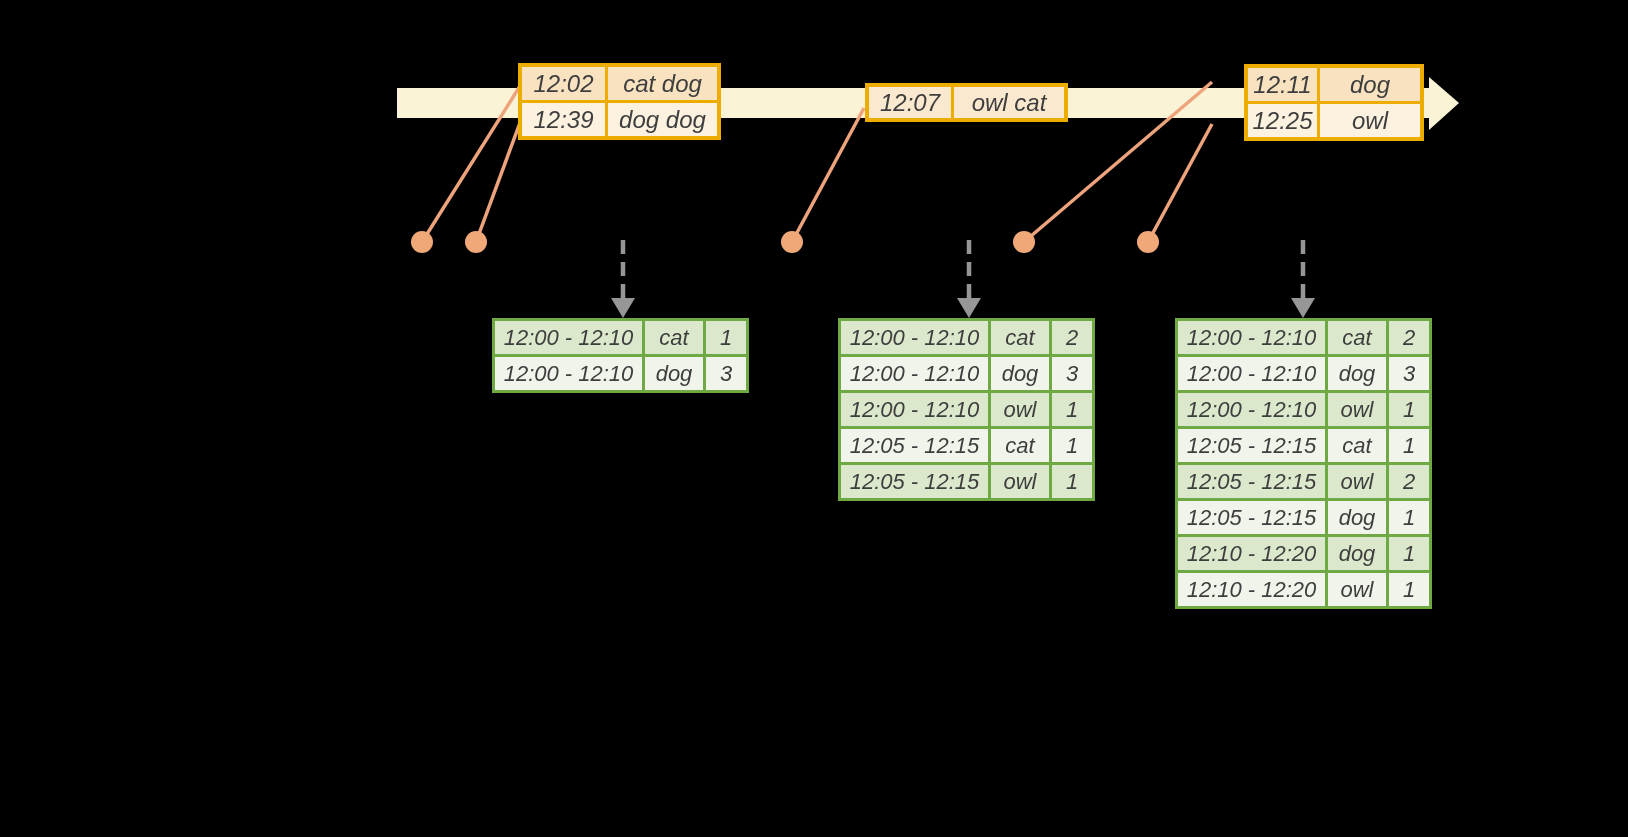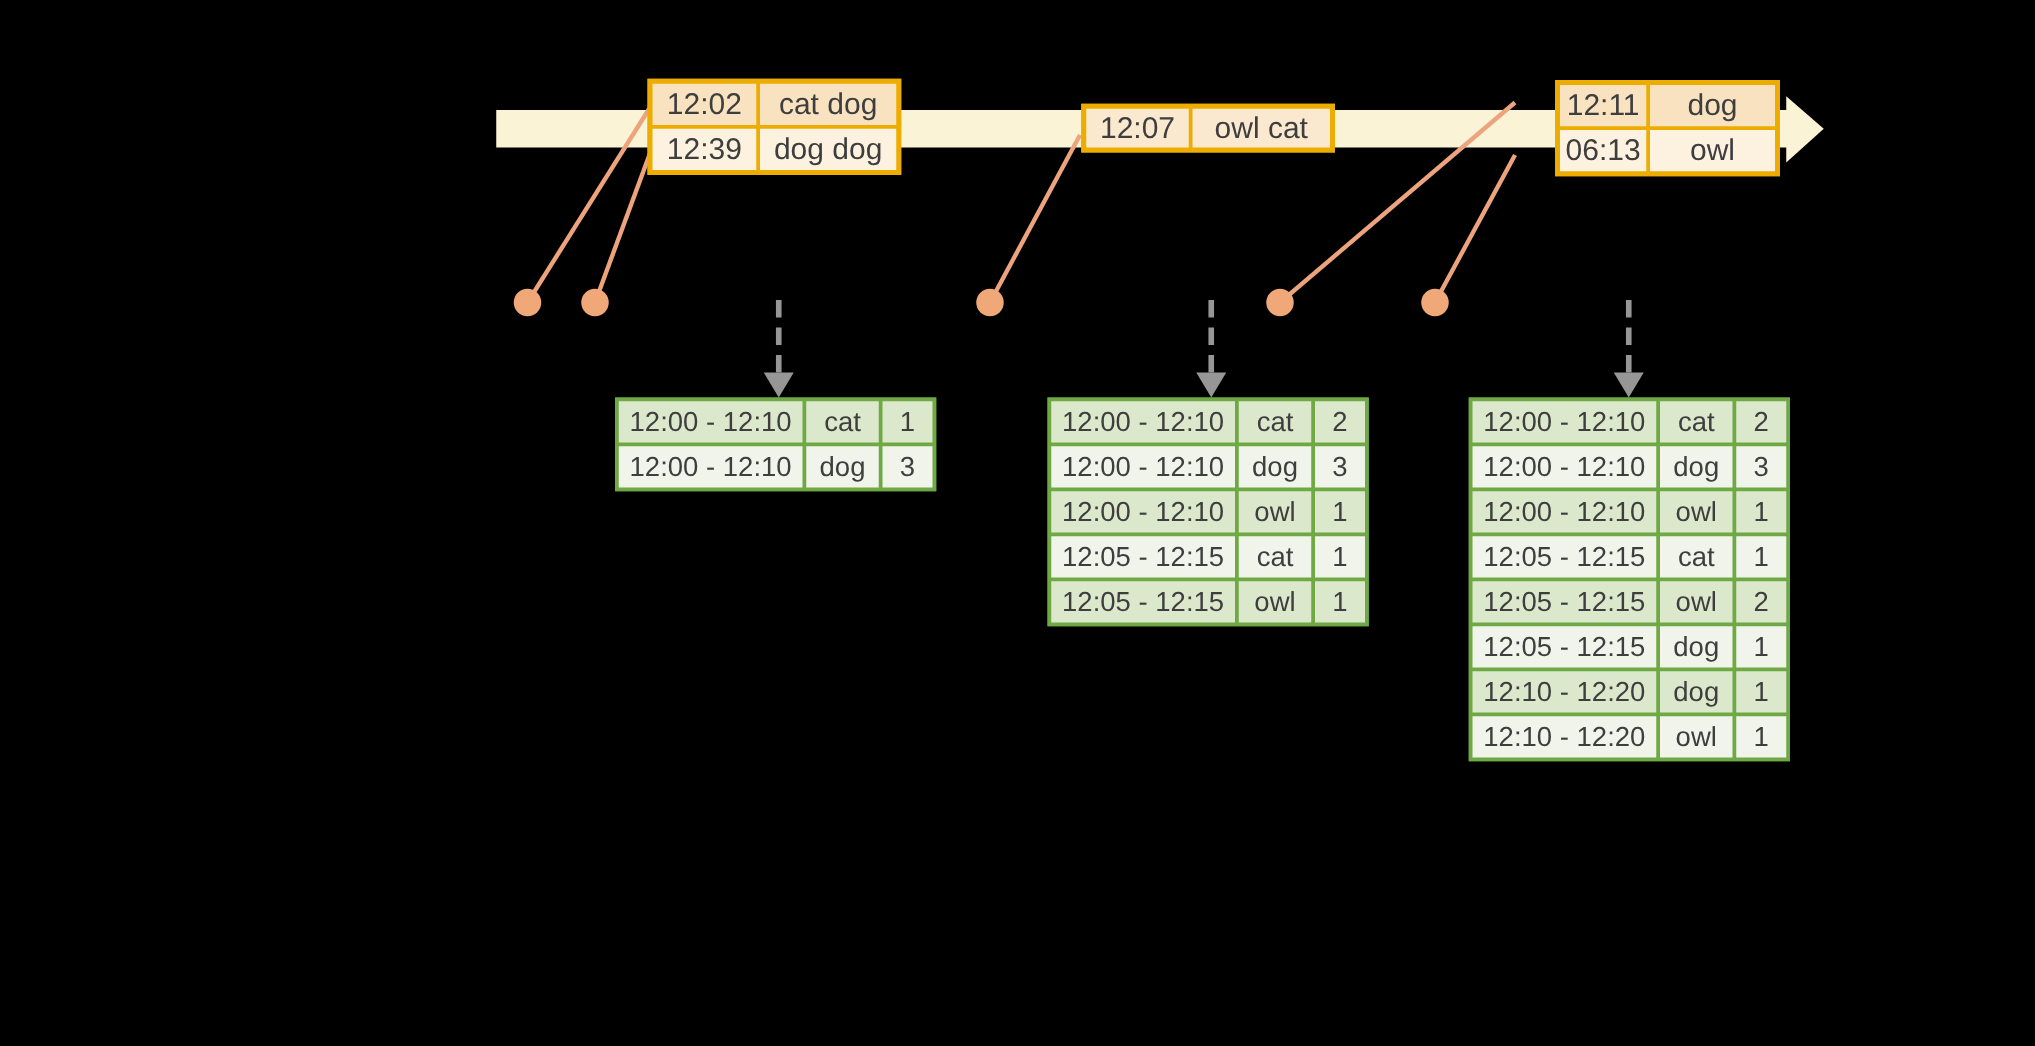--- a/index.html
+++ b/index.html
@@ -9,20 +9,21 @@
     width: 1628px;
     height: 837px;
     overflow: hidden;
     font-family: "Liberation Sans", sans-serif;
   }
   #canvas {
     position: relative;
     width: 1628px;
     height: 837px;
     background: var(--canvas-bg, #000);
+    font-style: italic;
   }
   #shape-layer {
     position: absolute;
     left: 0; top: 0;
     z-index: 1;
     pointer-events: none;
   }
   .timeline-band { fill: var(--timeline-fill); }
   .connector { stroke: var(--connector-color); stroke-width: 3.5; }
   .event-dot { fill: var(--dot-color); }
@@ -122,21 +123,21 @@
       <div class="cell r1">12:39</div>
       <div class="cell r1">dog dog</div>
     </div>
   <div id="events-2" class="event-table">
       <div class="cell r0">12:07</div>
       <div class="cell r0">owl cat</div>
     </div>
   <div id="events-3" class="event-table">
       <div class="cell r0">12:11</div>
       <div class="cell r0">dog</div>
-      <div class="cell r1">06:13</div>
+      <div class="cell r1">12:25</div>
       <div class="cell r1">owl</div>
     </div>
 
   <div id="result-1" class="result-table">
       <div class="cell r0">12:00 - 12:10</div>
       <div class="cell r0">cat</div>
       <div class="cell r0">1</div>
       <div class="cell r1">12:00 - 12:10</div>
       <div class="cell r1">dog</div>
       <div class="cell r1">3</div>

